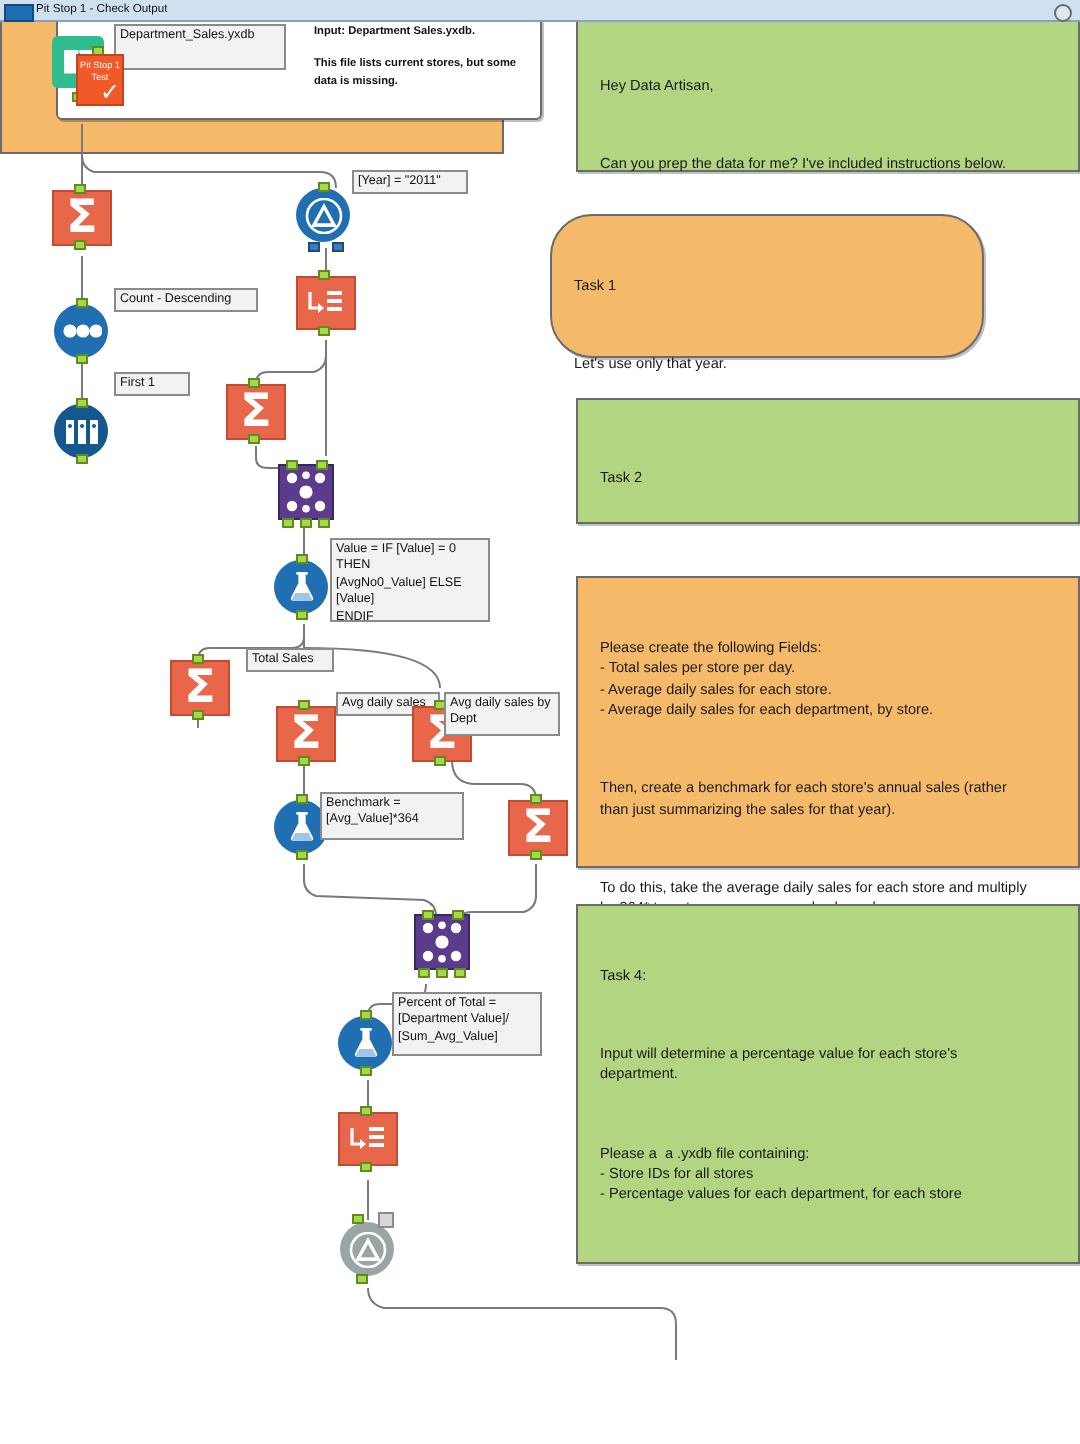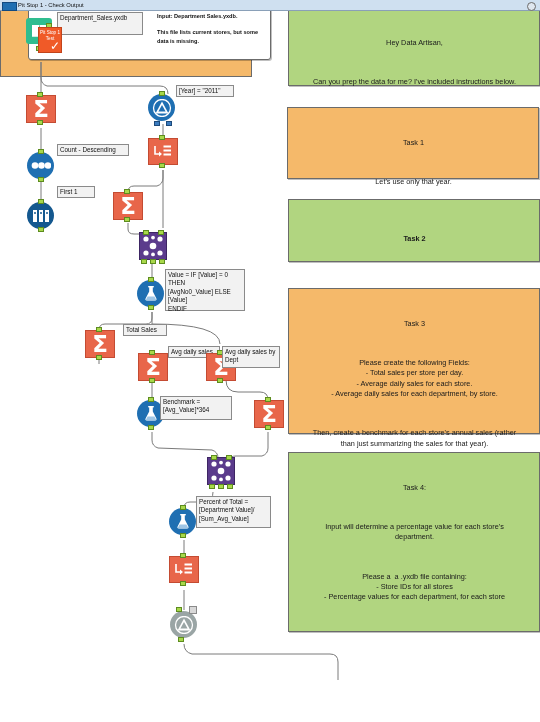--- a/index.html
+++ b/index.html
@@ -11,21 +11,20 @@
     position:relative;
   }
   #canvas{position:absolute;left:0;top:0;width:540px;height:722px;}
 
   
   .box{
     position:absolute;
     box-sizing:border-box;
     border:1px solid #6b6b6b;
     box-shadow:1px 1px 0 rgba(0,0,0,.25);
-    text-align:center;
   }
   .box-green{background:#b1d580;}
   .box-orange{background:#f5b96a;}
   .box-white{background:#ffffff;}
   .box-text{
     font-size:7.3px;
     line-height:10.4px;
     color:#1a1a1a;
     padding:9px 10px 6px 11px;
     white-space:pre-wrap;
@@ -406,36 +405,35 @@
 
   <div class="box box-green" style="left:288px;top:7px;width:252px;height:79px;">
     <div class="box-text">
       <p>Hey Data Artisan,</p>
       <p>Can you prep the data for me? I've included instructions below.</p>
       <p>Thanks,</p>
       <p>Dr. Dan</p>
     </div>
   </div>
 
-  <div class="box box-orange" style="left:287px;top:107px;width:252px;height:72px;">
+  <div class="box box-orange" style="left:275px;top:107px;width:217px;height:72px;border-radius:21px;">
     <div class="box-text">
       <p>Task 1</p>
       <p>Let's use only that year.</p>
     </div>
   </div>
 
   <div class="box box-green" style="left:288px;top:199px;width:252px;height:63px;">
-    <div class="box-text" style="padding-top:13px;font-weight:bold;">
+    <div class="box-text" style="padding-top:13px;">
       <p>Task 2</p>
     </div>
   </div>
 
   <div class="box box-orange" style="left:288px;top:288px;width:252px;height:146px;">
     <div class="box-text">
-      <p>Task 3</p>
       <p>Please create the following Fields:
 - Total sales per store per day.
 - Average daily sales for each store.
 - Average daily sales for each department, by store.</p>
       <p>Then, create a benchmark for each store's annual sales (rather
 than just summarizing the sales for that year).</p>
       <p>To do this, take the average daily sales for each store and multiply
 by 364* to get an average annual sales value.</p>
       <p>* These stores are closed on Christmas!</p>
     </div>

